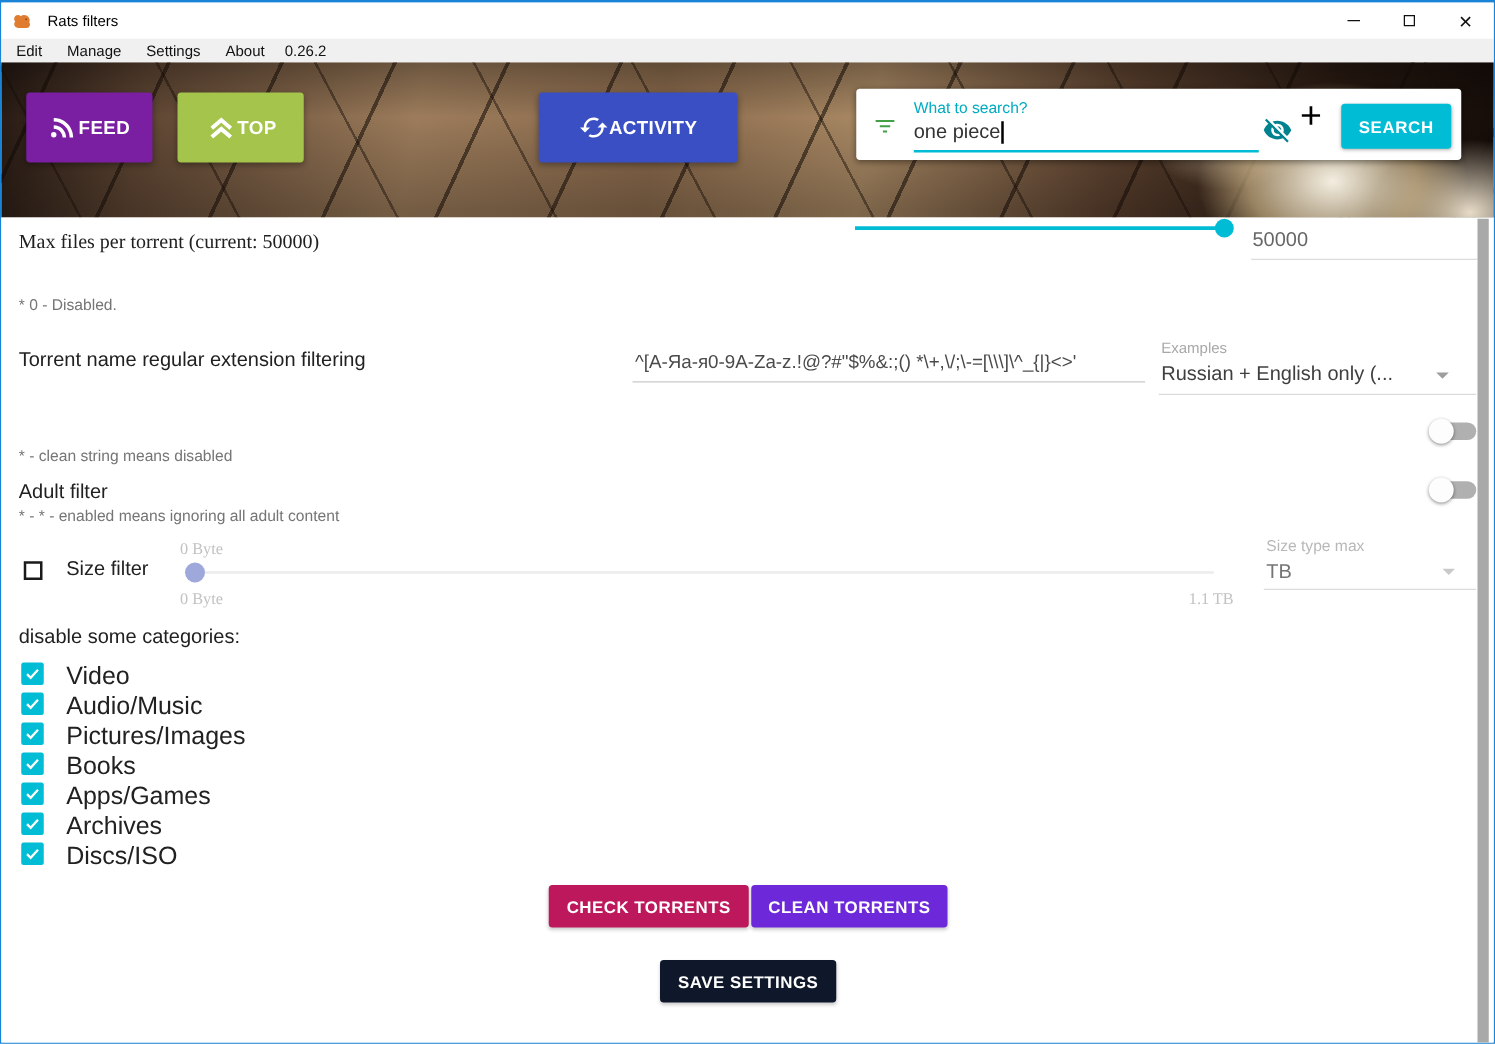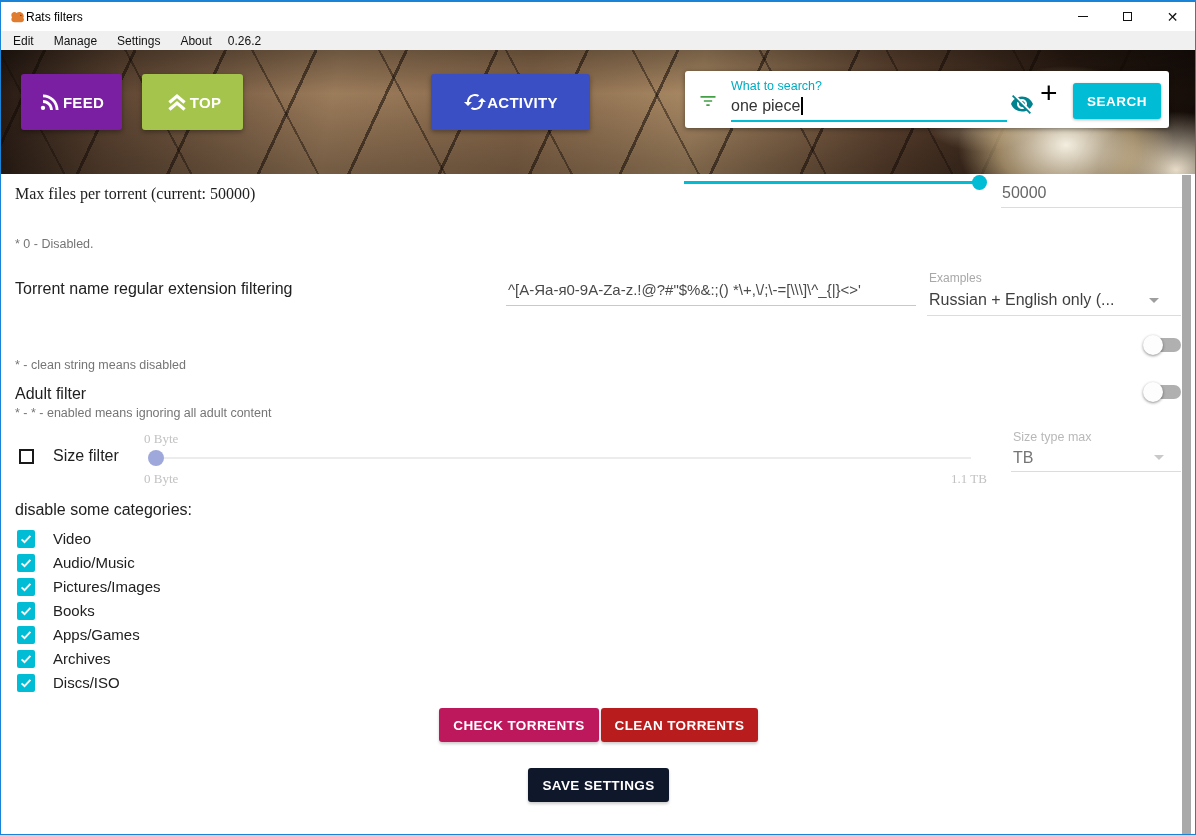--- a/index.html
+++ b/index.html
@@ -4,21 +4,21 @@
 <style>
   * { box-sizing: border-box; }
   body { margin: 0; background: #cfcfcf; font-family: "Liberation Sans", sans-serif; }
   .window {
     position: relative; width: 1196px; height: 835px; background: #fff;
     border: 1px solid #1883d7; border-top: 2px solid #1883d7; overflow: hidden;
   }
   
   .titlebar { height: 29px; background: #fff; display: flex; align-items: center; }
   .app-icon { margin-left: 9px; width: 16px; height: 16px; }
-  .win-title { font-size: 12px; color: #000; margin-left: 0; }
+  .win-title { font-size: 12px; color: #000; margin-left: 12px; }
   .caption-buttons { margin-left: auto; display: flex; height: 100%; }
   .cap-btn { width: 45px; height: 100%; display: flex; align-items: center; justify-content: center;
              font-size: 13px; color: #111; }
   .cap-btn .bar { width: 10px; height: 1px; background: #111; }
   .cap-btn .box { width: 9px; height: 9px; border: 1px solid #111; }
   .cap-btn.close { font-size: 14px; }
   
   .menubar { height: 19px; background: #f0f0f0; display: flex; align-items: center;
              padding-left: 2px; font-size: 12px; color: #111; }
   .menu-item { padding: 0 10px; }
@@ -83,27 +83,27 @@
                   background: #fdfdfd; box-shadow: 0 1px 3px rgba(0,0,0,.45); }
   
   .size-checkbox { position: absolute; left: 18px; top: 275px; width: 15px; height: 15px;
                    border: 2px solid #1a1a1a; background: #fff; cursor: pointer; }
   .slider2-thumb { position: absolute; left: 147px; top: 276px; width: 16px; height: 16px; border-radius: 50%;
                    background: #9fa8da; cursor: pointer; }
   .slider2-track { position: absolute; left: 163px; top: 283px; width: 807px; height: 2px; background: #ececec; }
   
   .cat-box { position: absolute; left: 16px; width: 18px; height: 18px; background: #00bcd4; border-radius: 2px;
              cursor: pointer; display: flex; align-items: center; justify-content: center; }
-  .cat-label { position: absolute; left: 52px; font-size: 15px; color: #212121; }
+  .cat-label { position: absolute; left: 52px; font-size: 20px; color: #212121; }
   
   .action-btn { position: absolute; height: 34px; border-radius: 3px; color: #fff; font-size: 13.5px;
                 font-weight: 700; letter-spacing: .4px; display: flex; align-items: center; justify-content: center;
                 cursor: pointer; box-shadow: 0 2px 3px rgba(0,0,0,.2); }
   #btn-check { left: 438px; top: 534px; width: 160px; background: #be185d; }
-  #btn-clean { left: 600px; top: 534px; width: 157px; background: #b91c1c; }
+  #btn-clean { left: 600px; top: 534px; width: 157px; background: #6d28d9; }
   #btn-save  { left: 527px; top: 594px; width: 141px; background: #0f172a; }
   
   .scrollbar { position: absolute; left: 1181px; top: 1px; width: 9px; height: 662px; background: #a9a9a9; }
 </style>
 </head>
 <body>
 
 <div class="window">
 
   <div class="titlebar">

